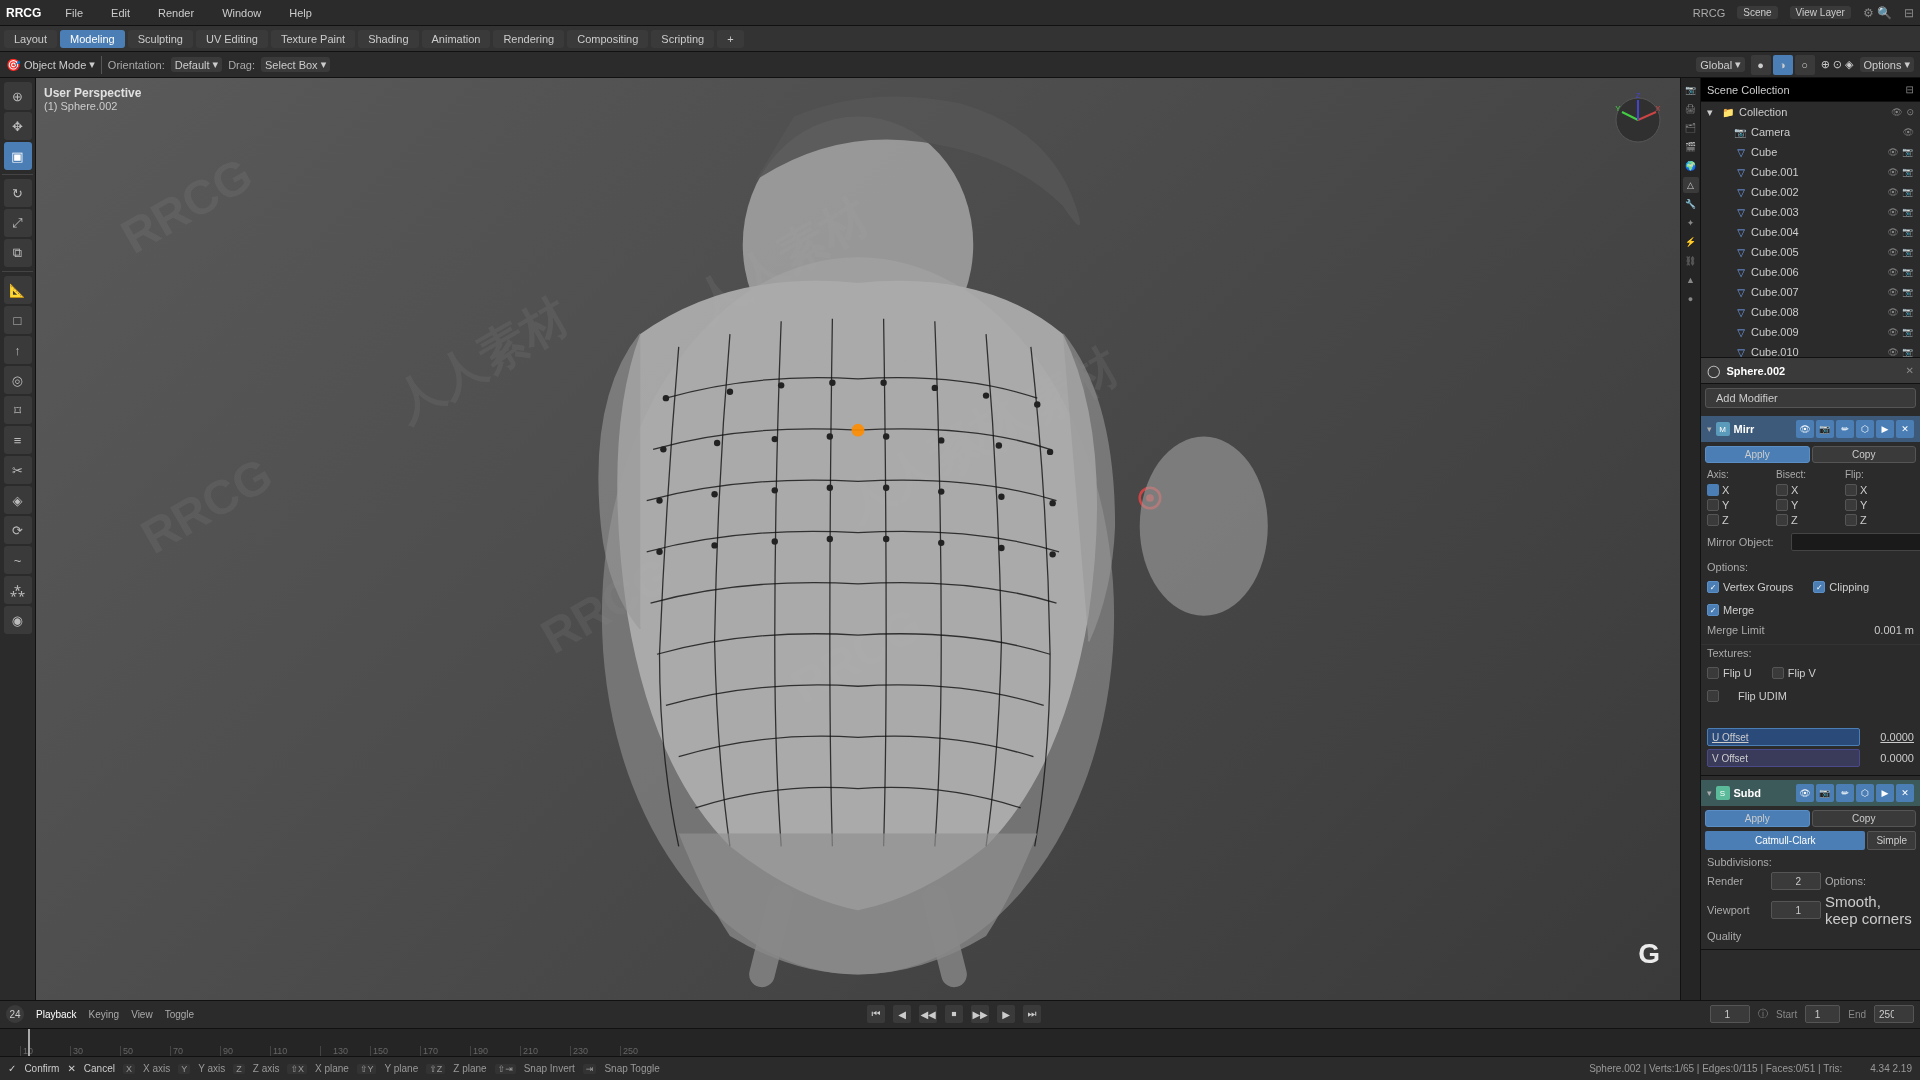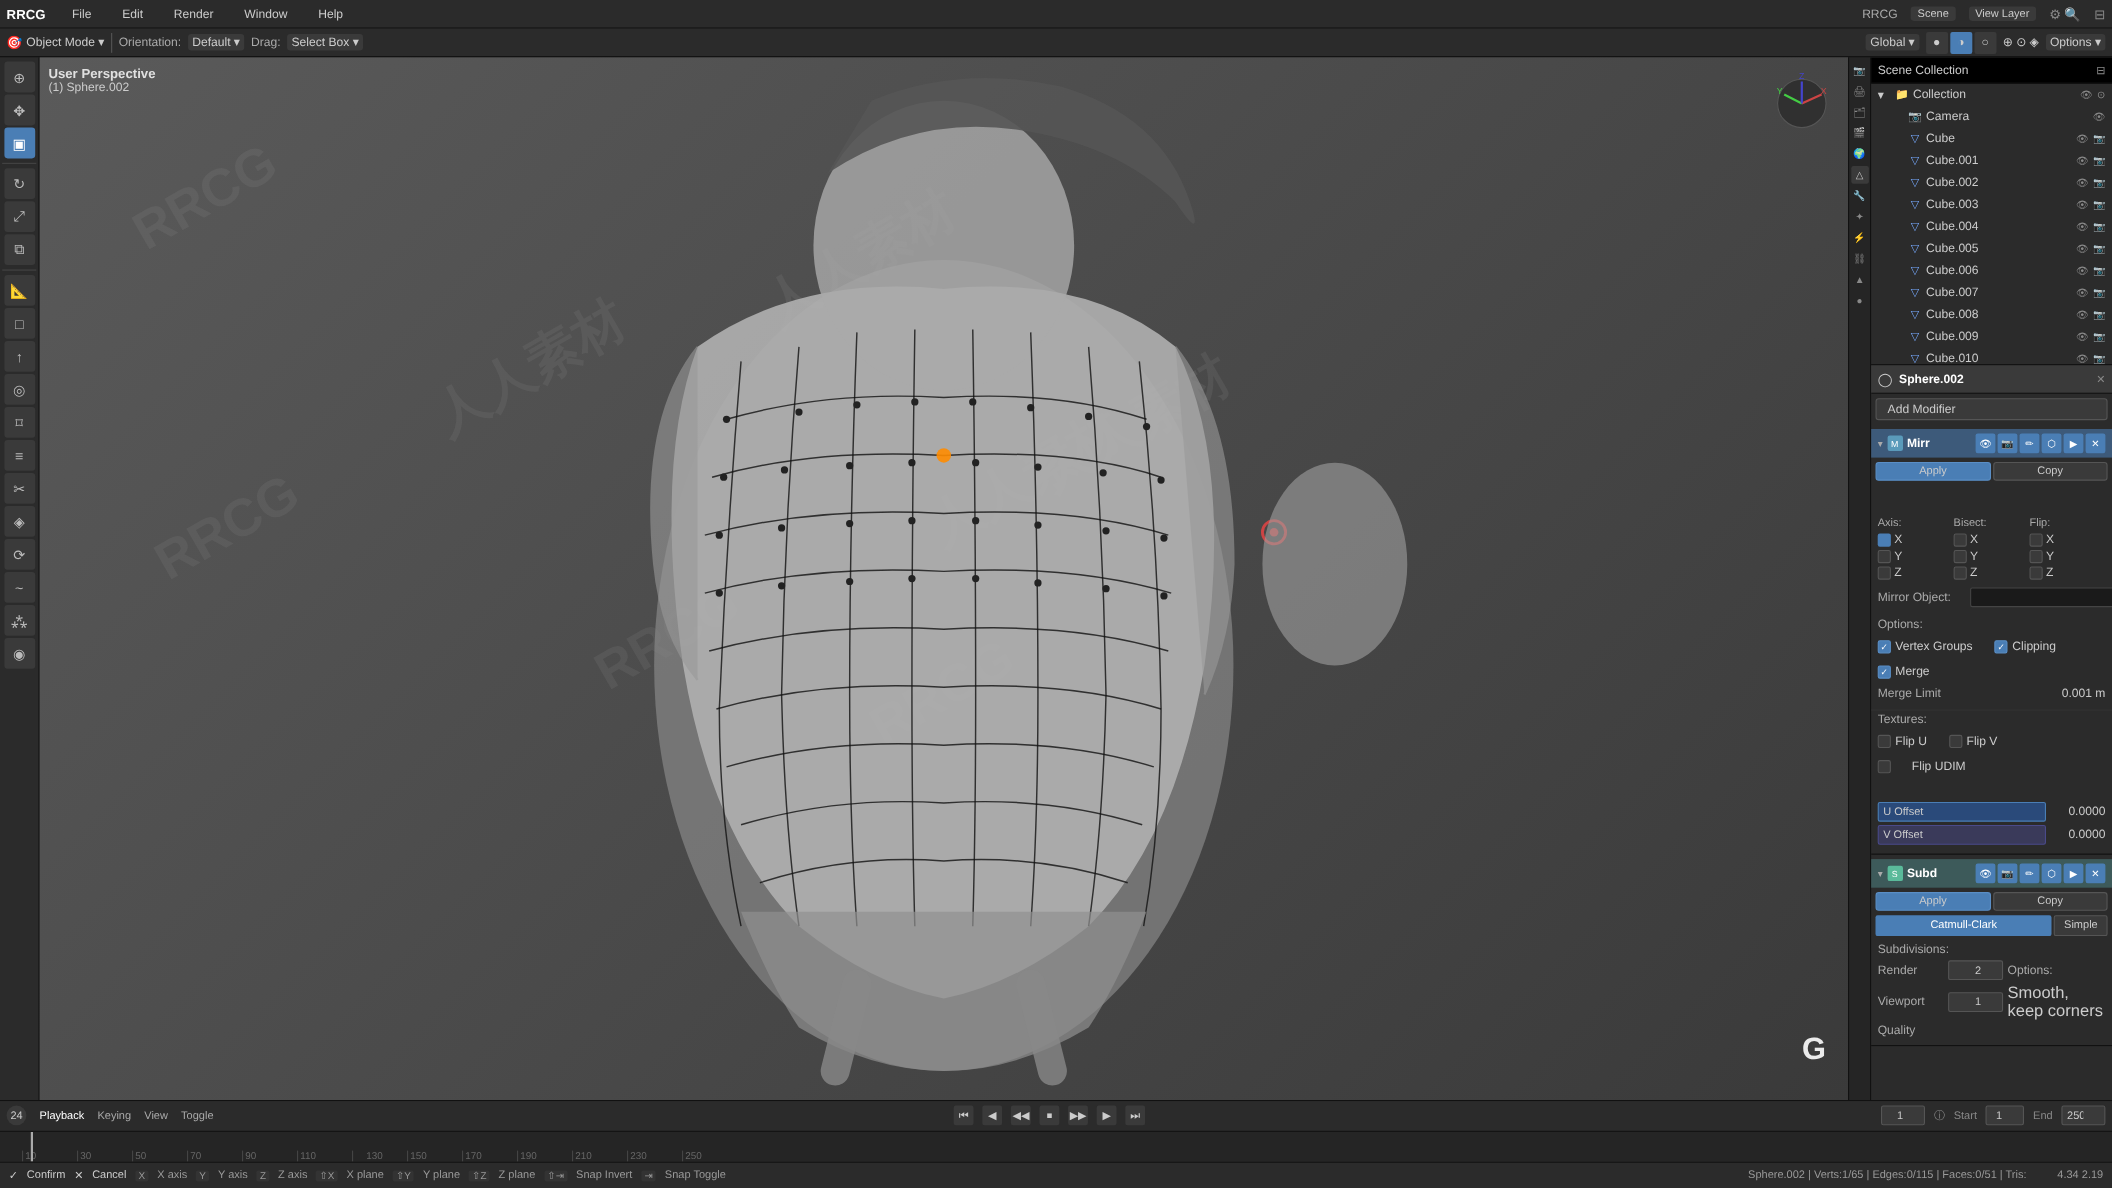--- a/index.html
+++ b/index.html
@@ -119,20 +119,33 @@
     <div class="menu-item">Window</div>
     <div class="menu-item">Help</div>
     <div style="flex:1"></div>
     <span style="font-size:11px;color:#aaa;">RRCG</span>
     <div style="background:#3a3a3a;border-radius:3px;padding:1px 6px;font-size:10px;color:#ccc;">Scene</div>
     <div style="background:#3a3a3a;border-radius:3px;padding:1px 6px;font-size:10px;color:#ccc;">View Layer</div>
     <span style="font-size:12px;color:#888;">⚙ 🔍</span>
     <span style="font-size:12px;color:#888;">⊟</span>
   </div>
 
+  <div class="menu-bar">
+    <div class="tab-item">Layout</div>
+    <div class="tab-item active">Modeling</div>
+    <div class="tab-item">Sculpting</div>
+    <div class="tab-item">UV Editing</div>
+    <div class="tab-item">Texture Paint</div>
+    <div class="tab-item">Shading</div>
+    <div class="tab-item">Animation</div>
+    <div class="tab-item">Rendering</div>
+    <div class="tab-item">Compositing</div>
+    <div class="tab-item">Scripting</div>
+    <div class="tab-item">+</div>
+  </div>
 
   <div class="toolbar-bar">
     <div style="display:flex;align-items:center;gap:3px;">
       <span style="font-size:12px;">🎯</span>
       <span style="font-size:11px;color:#ccc;">Object Mode</span>
       <span>▾</span>
     </div>
     <div style="width:1px;height:18px;background:#555;"></div>
     <span style="font-size:11px;color:#aaa;">Orientation:</span>
     <div class="toolbar-group">
@@ -460,21 +473,21 @@
               <div class="mod-icon">▶</div>
               <div class="mod-icon">✕</div>
             </div>
           </div>
 
           <div style="display:flex;gap:2px;padding:4px;">
             <button class="prop-btn blue" style="flex:1;">Apply</button>
             <button class="prop-btn" style="flex:1;">Copy</button>
           </div>
 
-          <div style="padding:2px 6px;margin-top:27px;">
+          <div style="padding:2px 6px;">
             <div style="display:grid;grid-template-columns:1fr 1fr 1fr;margin-bottom:4px;">
               <span style="font-size:10px;color:#aaa;">Axis:</span>
               <span style="font-size:10px;color:#aaa;">Bisect:</span>
               <span style="font-size:10px;color:#aaa;">Flip:</span>
             </div>
 
             <div style="display:grid;grid-template-columns:1fr 1fr 1fr;margin-bottom:3px;align-items:center;">
               <div style="display:flex;align-items:center;gap:3px;">
                 <div class="axis-check-blue"></div>
                 <span style="font-size:11px;color:#ccc;">X</span>
@@ -551,21 +564,21 @@
             <div class="checkbox-row" style="margin-bottom:3px;">
               <div class="checkbox-empty"></div>
               <span style="font-size:11px;color:#ccc;">Flip U</span>
               <div class="checkbox-empty" style="margin-left:16px;"></div>
               <span style="font-size:11px;color:#ccc;">Flip V</span>
             </div>
             <div class="checkbox-row" style="margin-bottom:22px;gap:19px;">
               <div class="checkbox-empty"></div>
               <span style="font-size:11px;color:#ccc;">Flip UDIM</span>
             </div>
-            <div style="display:flex;align-items:center;gap:4px;margin-bottom:3px;">
+            <div style="display:flex;align-items:center;gap:4px;margin-bottom:3px;text-decoration:underline;">
               <input type="text" class="u-offset-input" value="U Offset" style="flex: 1 1 0%;">
               <span style="font-size:11px;color:#ccc;min-width:50px;text-align:right;">0.0000</span>
             </div>
             <div style="display:flex;align-items:center;gap:4px;margin-bottom:4px;">
               <input type="text" class="v-offset-input" value="V Offset" style="flex: 1 1 0%;">
               <span style="font-size:11px;color:#ccc;min-width:50px;text-align:right;">0.0000</span>
             </div>
           </div>
         </div>
 

